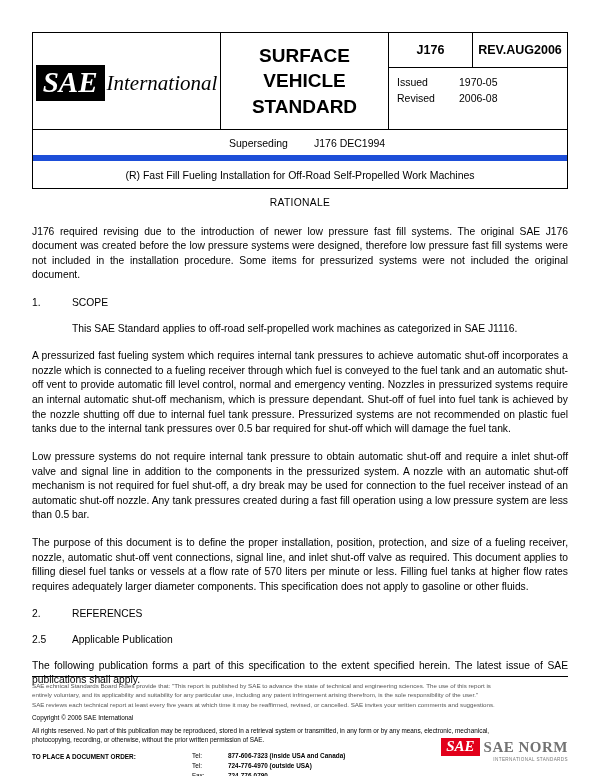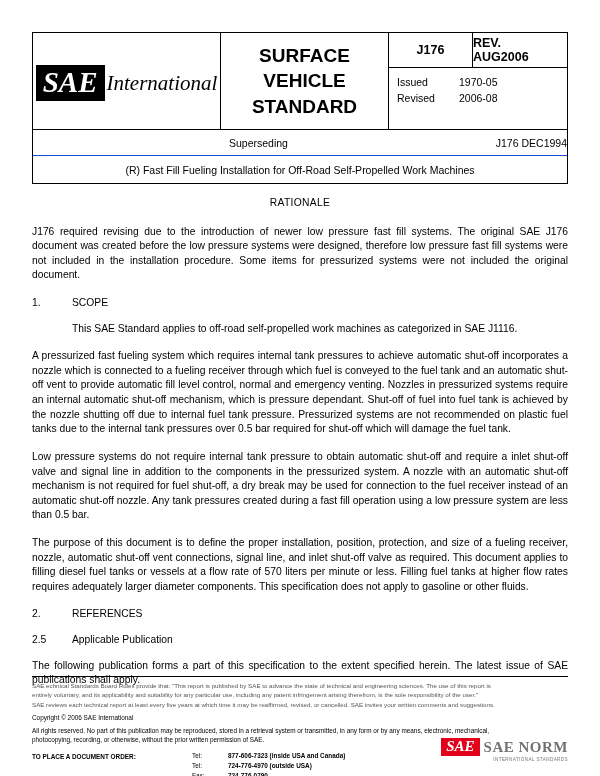--- a/index.html
+++ b/index.html
@@ -98,21 +98,21 @@
     box-sizing: border-box;
     display: flex;
     align-items: center;
     justify-content: center;
     font-weight: bold;
     font-size: 12.5px;
   }
   .hdr-rev {
     flex: 1;
     display: flex;
-    flex-direction: column;
+    align-items: center;
     justify-content: center;
     font-weight: bold;
     font-size: 12.5px;
     line-height: 1.15;
   }
   .hdr-dates {
     flex: 1;
     padding: 7px 0 0 8px;
     font-size: 10.5px;
     line-height: 1.5;
@@ -123,25 +123,24 @@
   .date-label { width: 62px; }
   .date-val { }
   .hdr-supersede {
     border-top: 1px solid #000;
     height: 26px;
     display: flex;
     align-items: center;
     padding-left: 196px;
     font-size: 10.5px;
     box-sizing: border-box;
-    justify-content: space-between;
   }
   .supersede-label { margin-right: 26px; }
   .hdr-subject {
-    border-top: 1px solid #1d4ed8;
+    border-top: 6px solid #1d4ed8;
     height: 27px;
     display: flex;
     align-items: center;
     justify-content: center;
     font-size: 10.5px;
     font-weight: normal;
   }
 
   
   .body-area {

